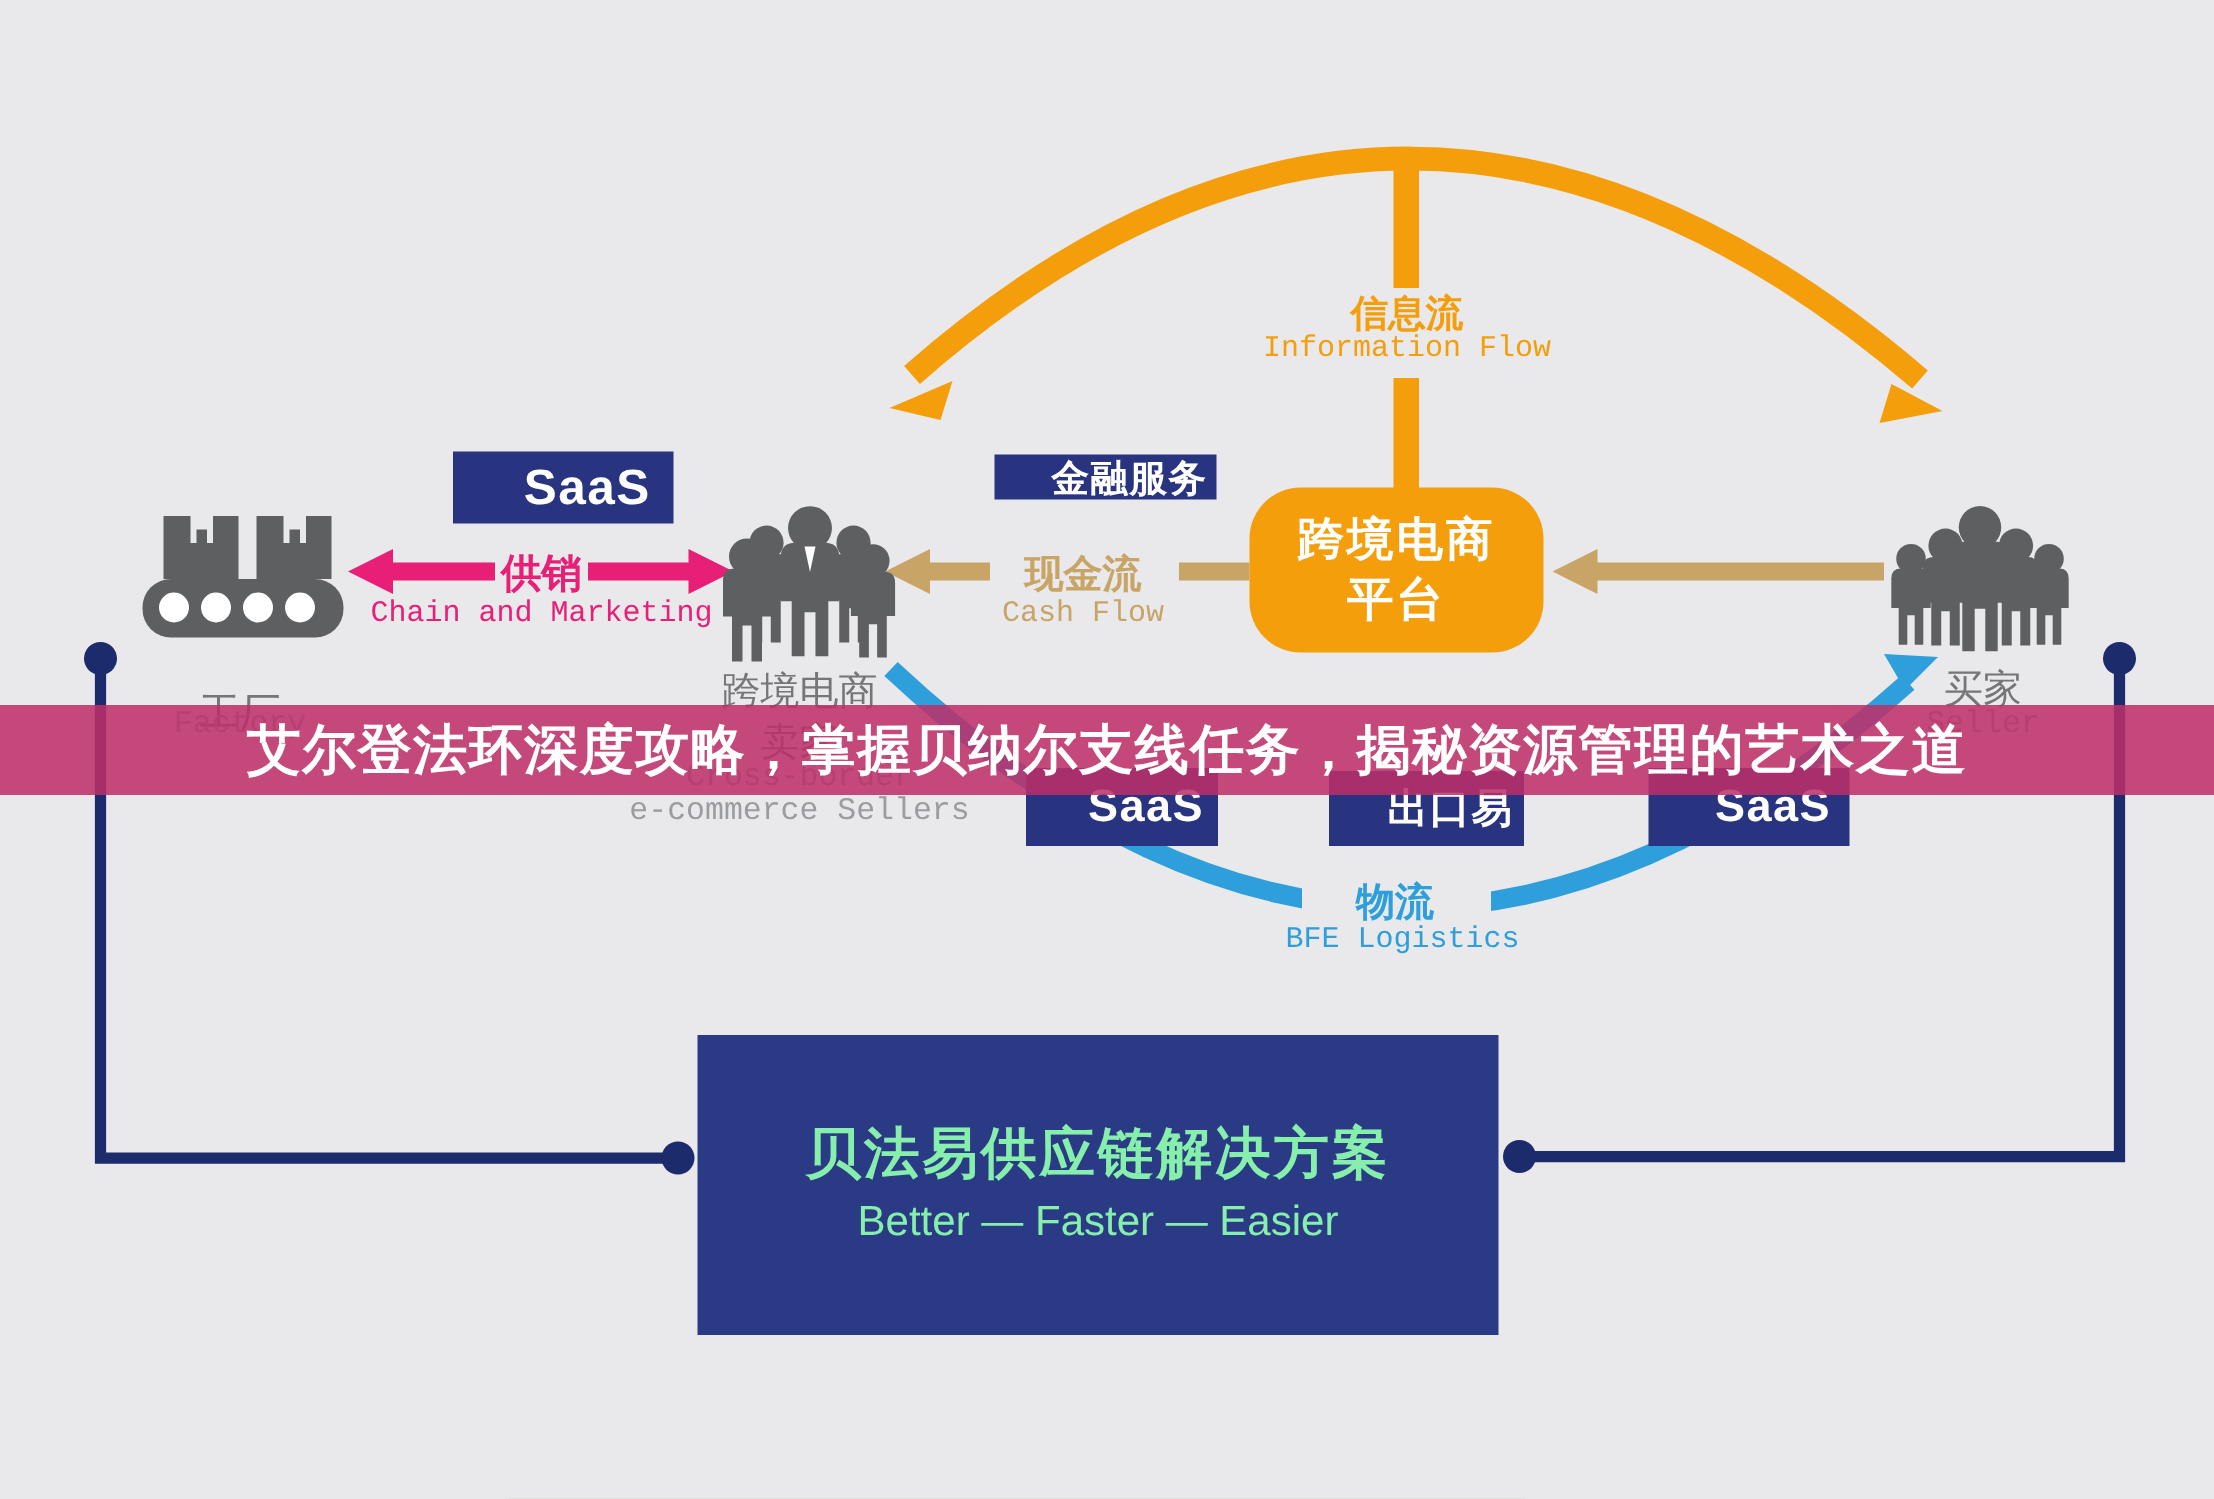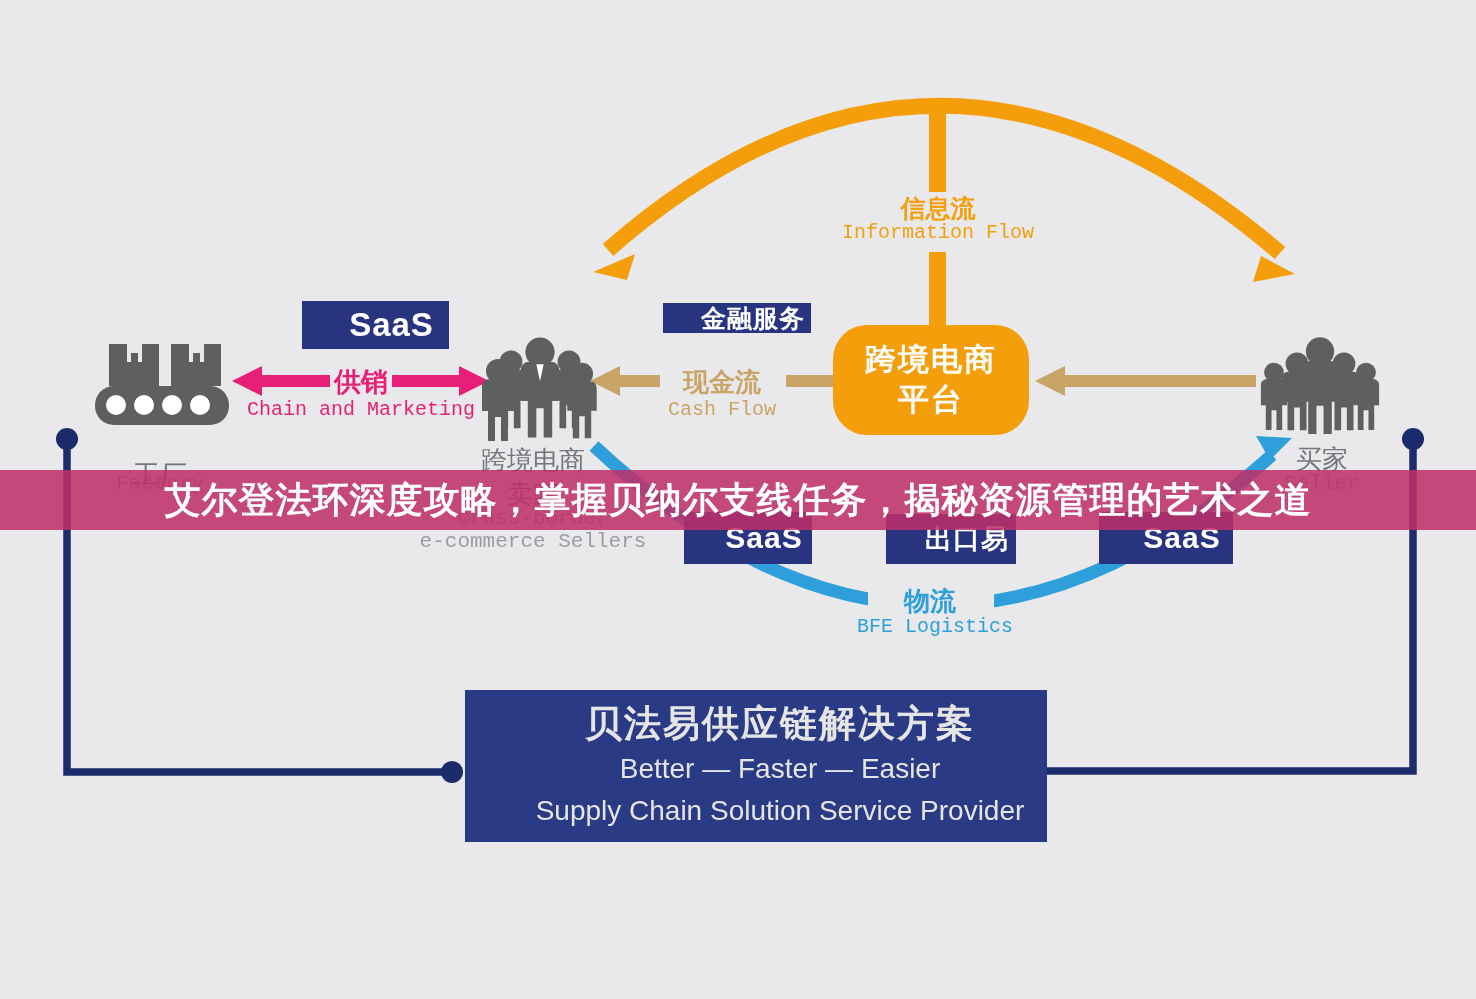--- a/index.html
+++ b/index.html
@@ -20,24 +20,24 @@
   .row-saas-left{left:684px;top:512px;width:96px;height:52px;font-size:30px;}
   .row-chukouyi{left:886px;top:514px;width:98px;height:50px;font-size:27px;}
   .row-saas-right{left:1099px;top:512px;width:102px;height:52px;font-size:30px;}
   .platform{
     position:absolute;z-index:10;left:833px;top:325px;width:196px;height:110px;
     background:#f49e0c;border-radius:34px;color:#fff;font-weight:bold;
     display:flex;flex-direction:column;align-items:center;justify-content:center;
     font-size:31px;line-height:40px;letter-spacing:2px;
   }
   .solution{
-    position:absolute;z-index:10;left:465px;top:690px;width:534px;height:152px;
-    background:#2a3a84;color:#e5e5e5;
+    position:absolute;z-index:10;left:465px;top:690px;width:534px;height:200px;
+    background:#2a3a84;color:#86efac;
     display:flex;flex-direction:column;align-items:center;justify-content:center;
-    text-align:center;row-gap:4px;padding-left:48px;
+    text-align:center;row-gap:4px;
   }
   .solution .t1{font-size:37px;font-weight:bold;letter-spacing:2px;line-height:44px;}
   .solution .t2{font-size:28px;line-height:38px;}
   .solution .t3{font-size:28px;line-height:38px;}
   
   .lbl{position:absolute;z-index:20;transform:translateX(-50%);
        white-space:nowrap;text-align:center;font-family:Liberation Mono, monospace;}
   .orange-b{color:#f49e0c;font-weight:bold;font-size:25px;}
   .orange-s{color:#f49e0c;font-size:20px;}
   .pink-b{color:#e81f76;font-weight:bold;font-size:27px;}
@@ -174,21 +174,20 @@
     <span>跨境电商</span>
     <span>平台</span>
   </div>
   <div class="navybox row-saas-left">SaaS</div>
   <div class="navybox row-chukouyi">出口易</div>
   <div class="navybox row-saas-right">SaaS</div>
 
   <div class="solution">
     <div class="t1">贝法易供应链解决方案</div>
     <div class="t2">Better — Faster — Easier</div>
-    <div class="t3">Supply Chain Solution Service Provider</div>
   </div>
 
   <div class="lbl orange-b" style="left:938px;top:192px;">信息流</div>
   <div class="lbl orange-s" style="left:938px;top:221px;">Information Flow</div>
 
   <div class="lbl pink-b" style="left:361px;top:364px;">供销</div>
   <div class="lbl pink-s" style="left:361px;top:398px;">Chain and Marketing</div>
 
   <div class="lbl tan-b" style="left:722px;top:365px;">现金流</div>
   <div class="lbl tan-s" style="left:722px;top:398px;">Cash Flow</div>

